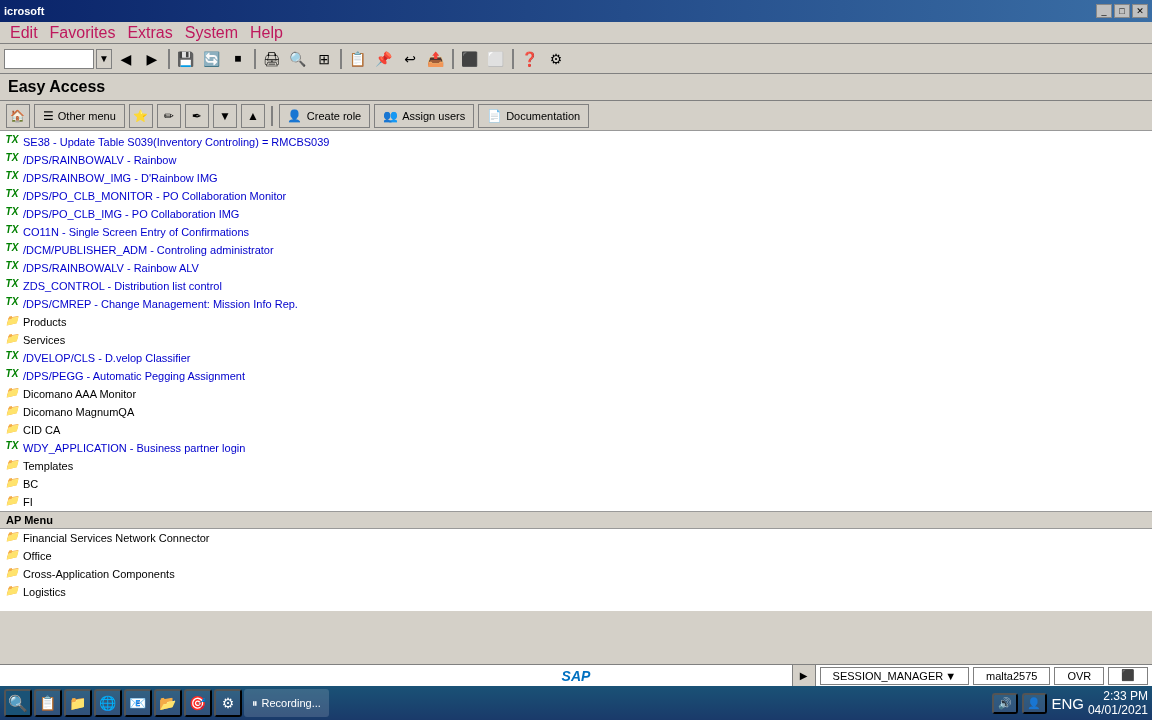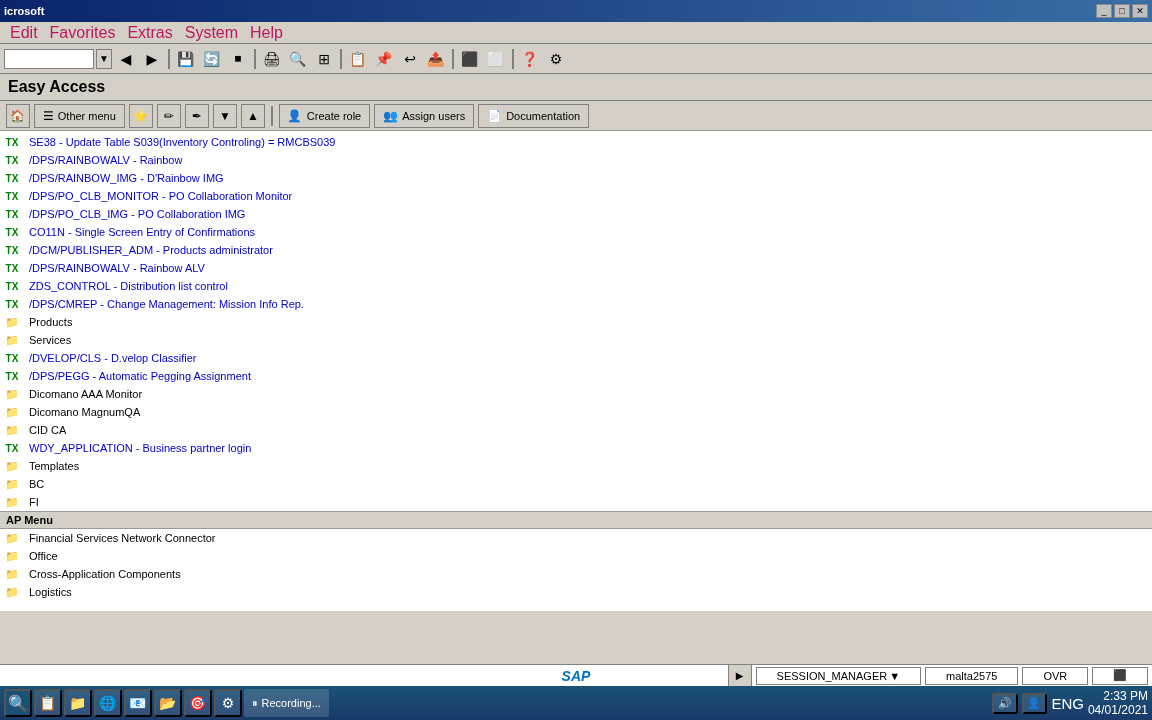--- a/index.html
+++ b/index.html
@@ -176,26 +176,27 @@
     .tree-item {
       display: flex;
       align-items: center;
       padding: 1px 4px;
       cursor: pointer;
       min-height: 16px;
     }
     .tree-item-icon {
       width: 16px;
       height: 16px;
-      margin-right: 9px;
+      margin-right: 3px;
       flex-shrink: 0;
       display: flex;
-      align-items: center;
-      justify-content: center;
-      font-size: 11px;
+      align-items: flex-start;
+      justify-content: center;
+      font-size: 11px;
+      font-style: italic;
     }
     .tree-item-text {
       font-size: 11px;
       color: #000;
     }
     .tree-item-link {
       color: #0000cc;
       text-decoration: none;
     }
 
@@ -223,21 +224,21 @@
       right: 0;
       display: flex;
       align-items: center;
       gap: 4px;
       font-size: 11px;
       padding-right: 4px;
     }
     .status-field {
       background: white;
       border: 1px solid #808080;
-      padding: 1px 20px;
+      padding: 1px 12px;
       font-size: 11px;
       height: 18px;
       display: flex;
       align-items: center;
     }
 
     
     .taskbar {
       position: absolute;
       bottom: 0;
@@ -418,21 +419,21 @@
   <div class="tree-item">
     <div class="tree-item-icon">
         <span style="color:#008000;font-size:10px;font-weight:bold;">TX</span>
       </div>
     <span class="tree-item-text tree-item-link">CO11N - Single Screen Entry of Confirmations</span>
   </div>
   <div class="tree-item">
     <div class="tree-item-icon">
         <span style="color:#008000;font-size:10px;font-weight:bold;">TX</span>
       </div>
-    <span class="tree-item-text tree-item-link">/DCM/PUBLISHER_ADM - Products administrator</span>
+    <span class="tree-item-text tree-item-link">/DCM/PUBLISHER_ADM - Controling administrator</span>
   </div>
   <div class="tree-item">
     <div class="tree-item-icon">
         <span style="color:#008000;font-size:10px;font-weight:bold;">TX</span>
       </div>
     <span class="tree-item-text tree-item-link">/DPS/RAINBOWALV - Rainbow ALV</span>
   </div>
   <div class="tree-item">
     <div class="tree-item-icon">
         <span style="color:#008000;font-size:10px;font-weight:bold;">TX</span>

